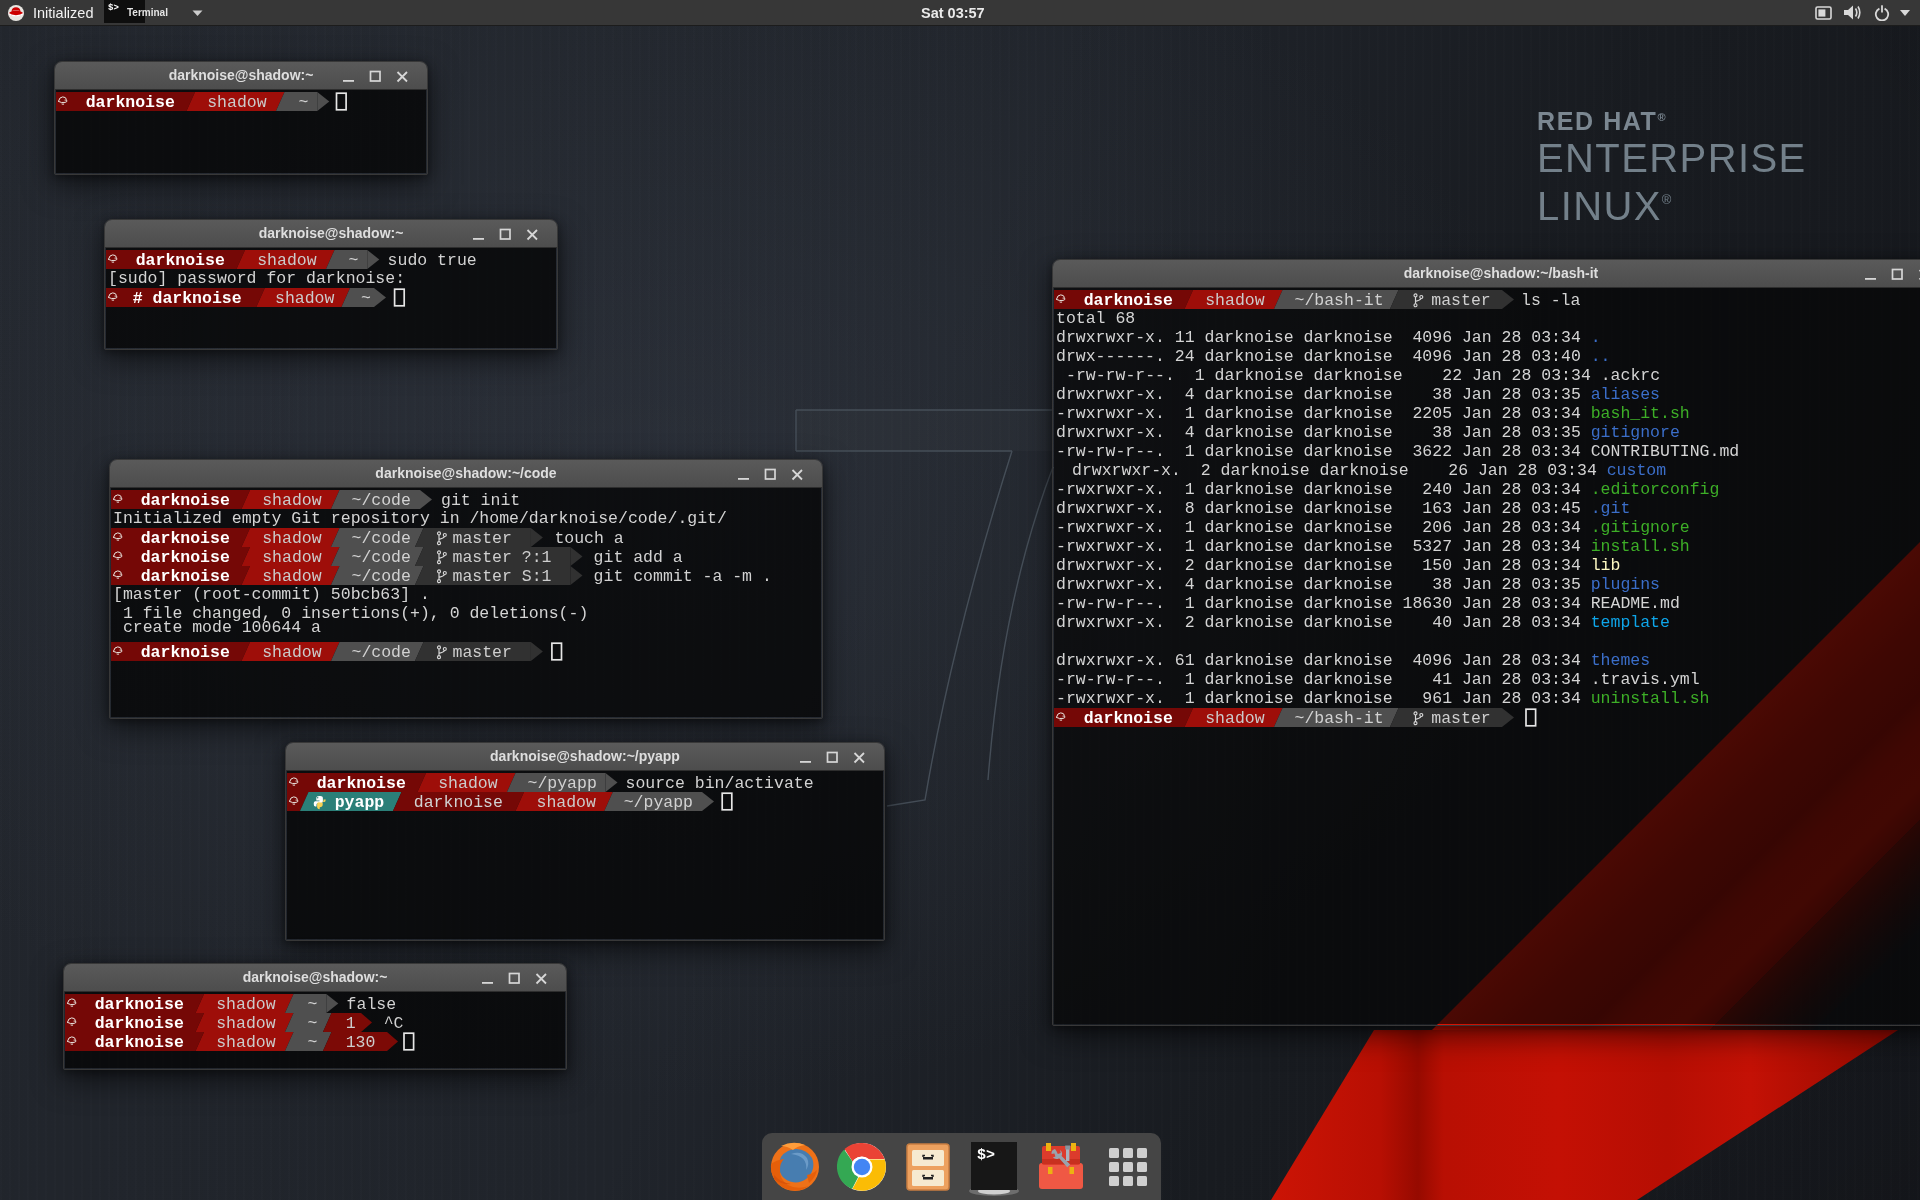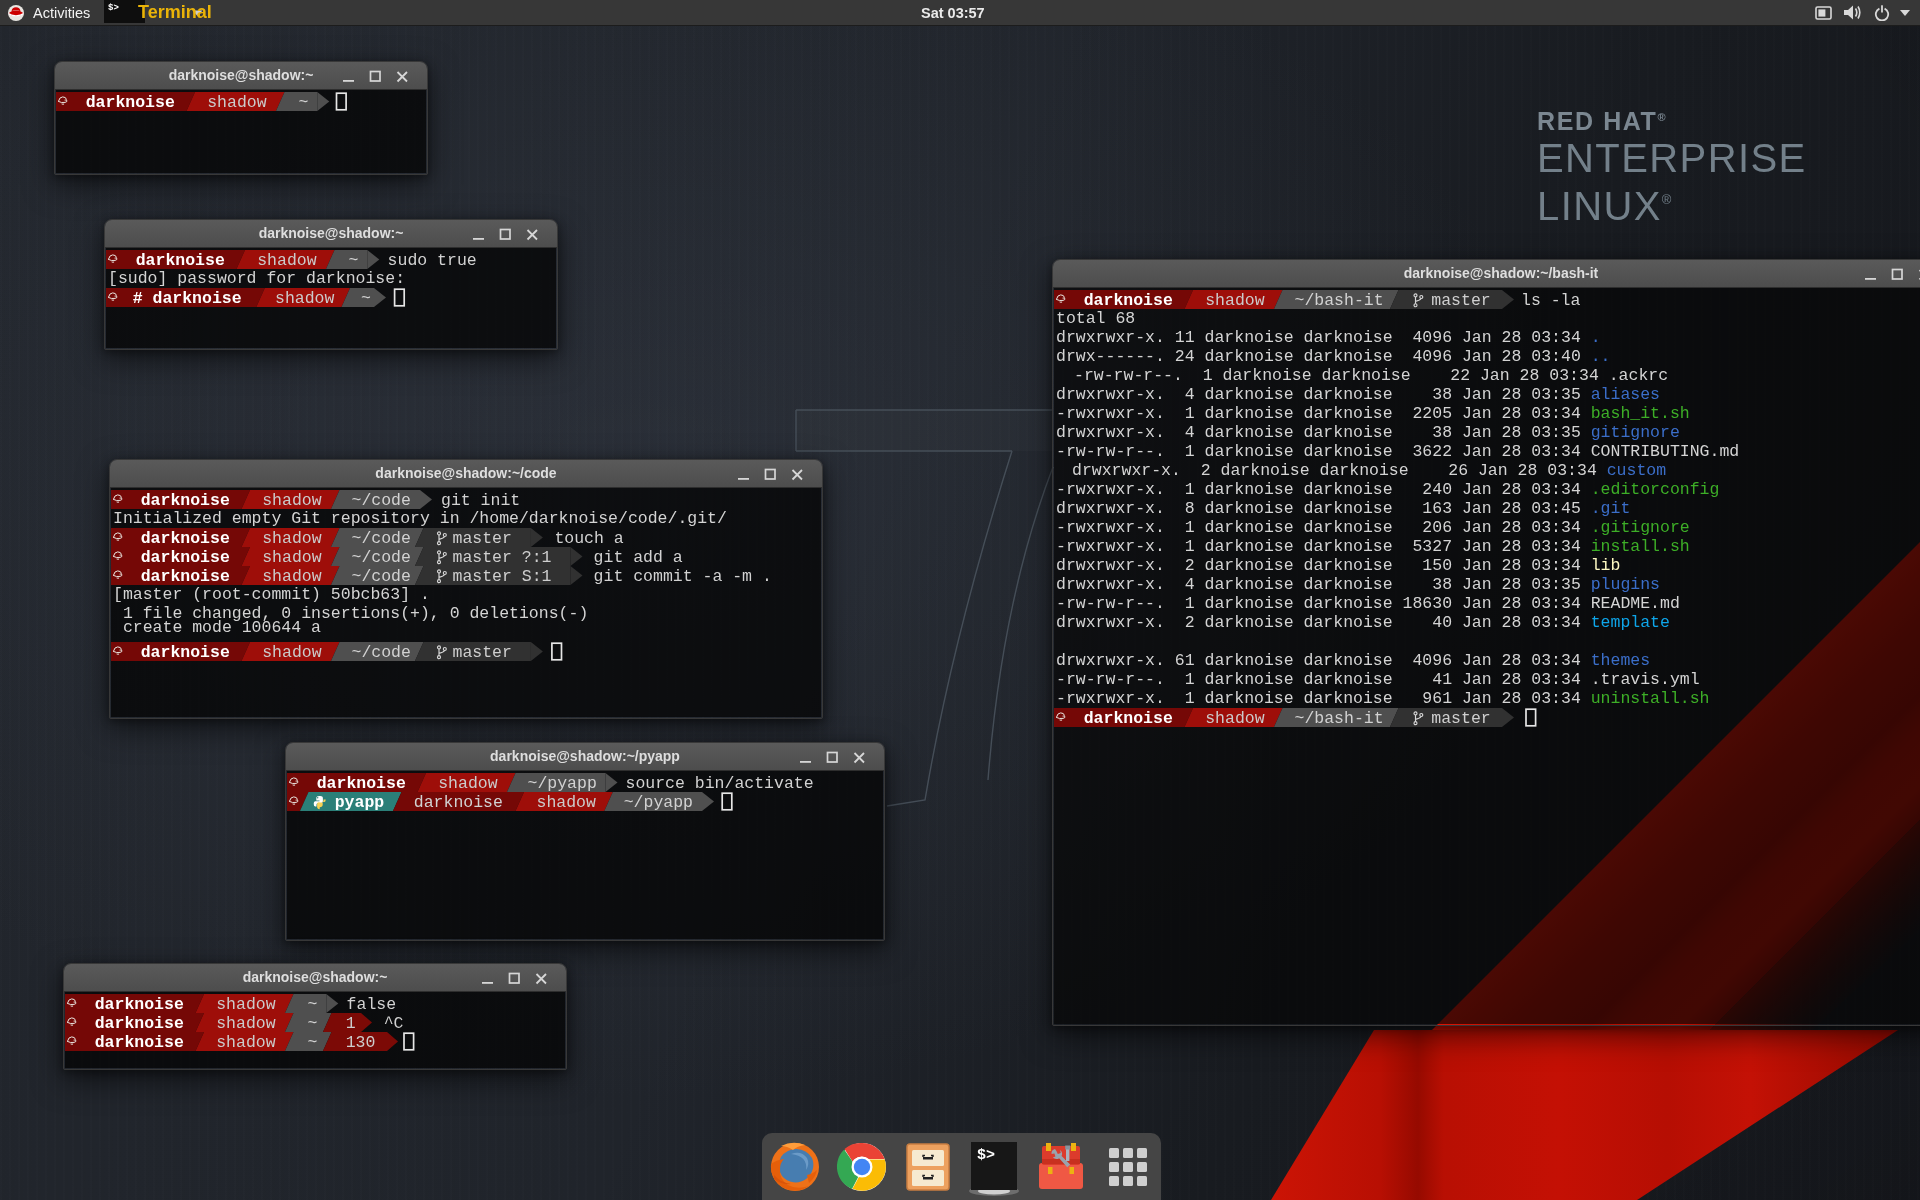--- a/index.html
+++ b/index.html
@@ -8,21 +8,21 @@
 linear-gradient(112deg, #22262d 0%, #20242b 45%, #181b20 70%, #15171c 100%),
 #1d2127;}
 .texture{position:absolute;inset:0;background:repeating-linear-gradient(90deg, rgba(255,255,255,0.008) 0 2px, rgba(0,0,0,0.012) 2px 5px, rgba(255,255,255,0) 5px 9px);}
 .vign{position:absolute;inset:0;background:radial-gradient(2300px 1600px at 38% 44%, rgba(0,0,0,0) 55%, rgba(0,0,0,0.30) 100%);}
 .bg{position:absolute;left:0;top:0}
 .topbar{position:absolute;left:0;top:0;width:1920px;height:26px;background:#373737;
 border-bottom:1px solid #1c1c1c;color:#eee;display:flex;align-items:center;z-index:50}
 .rhicon{margin-left:7px}
 .act{margin-left:8px;font-size:14.5px;color:#f2f2f2}
 .termbox{position:absolute;left:104px;top:0;display:flex}
-.termlbl{position:absolute;left:138px;font-weight:bold;font-size:18px;color:#eab308;z-index:2}
+.termlbl{position:absolute;left:127px;font-weight:bold;font-size:10px;color:#e5e5e5;z-index:2}
 .clock{position:absolute;left:921px;width:80px;font-weight:bold;font-size:14.5px;color:#eaeaea}
 .tright{position:absolute;right:10px;display:flex;align-items:center}
 .logo{position:absolute;left:1537px;top:105px;color:#7b8791}
 .l1{font-weight:bold;font-size:25px;letter-spacing:1.6px;line-height:25px}
 .l2{font-size:40px;letter-spacing:1.4px;margin-top:4px;color:#73808a;line-height:40px}
 .l3{font-size:40px;letter-spacing:1.4px;margin-top:2px;color:#73808a;line-height:40px}
 .reg{font-size:11px;vertical-align:9px}
 .reg2{font-size:13px;vertical-align:16px}
 .win{position:absolute;border:1px solid #383838;border-radius:8px 8px 2px 2px;
 box-shadow:0 10px 30px rgba(0,0,0,0.55), 0 2px 8px rgba(0,0,0,0.4);z-index:10}
@@ -334,21 +334,21 @@
         <text x="240.5" y="14.6" fill="#d2d2d2">~/bash-it</text>
         <polygon points="344.5,0 448.0,0 448.0,19 336.0,19" fill="#313131"></polygon>
         <use href="#br" x="358.5" y="2.6"></use>
         <text x="377.3" y="14.6" fill="#cfcfcf">master</text>
         <polygon points="448.0,0 460.0,9.5 448.0,19" fill="#313131"></polygon>
         <text x="467.0" y="14.6" fill="#d2d2d2">ls -la</text>
       </svg>
       <div class="tl" style="top:20.5px;left:2px">total 68</div>
       <div class="tl" style="top:39.5px;left:2px">drwxrwxr-x. 11 darknoise darknoise  4096 Jan 28 03:34 <span style="color:#3b6ec9">.</span></div>
       <div class="tl" style="top:58.5px;left:2px">drwx------. 24 darknoise darknoise  4096 Jan 28 03:40 <span style="color:#3b6ec9">..</span></div>
-      <div class="tl" style="top:77.5px;left:20px">-rw-rw-r--.  1 darknoise darknoise    22 Jan 28 03:34 .ackrc</div>
+      <div class="tl" style="top:77.5px;left:12px">-rw-rw-r--.  1 darknoise darknoise    22 Jan 28 03:34 .ackrc</div>
       <div class="tl" style="top:96.5px;left:2px">drwxrwxr-x.  4 darknoise darknoise    38 Jan 28 03:35 <span style="color:#3b6ec9">aliases</span></div>
       <div class="tl" style="top:115.5px;left:2px">-rwxrwxr-x.  1 darknoise darknoise  2205 Jan 28 03:34 <span style="color:#3dae27">bash_it.sh</span></div>
       <div class="tl" style="top:134.5px;left:2px">drwxrwxr-x.  4 darknoise darknoise    38 Jan 28 03:35 <span style="color:#3b6ec9">gitignore</span></div>
       <div class="tl" style="top:153.5px;left:2px">-rw-rw-r--.  1 darknoise darknoise  3622 Jan 28 03:34 CONTRIBUTING.md</div>
       <div class="tl" style="top:172.5px;left:18px">drwxrwxr-x.  2 darknoise darknoise    26 Jan 28 03:34 <span style="color:#3b6ec9">custom</span></div>
       <div class="tl" style="top:191.5px;left:2px">-rwxrwxr-x.  1 darknoise darknoise   240 Jan 28 03:34 <span style="color:#3dae27">.editorconfig</span></div>
       <div class="tl" style="top:210.5px;left:2px">drwxrwxr-x.  8 darknoise darknoise   163 Jan 28 03:45 <span style="color:#3b6ec9">.git</span></div>
       <div class="tl" style="top:229.5px;left:2px">-rwxrwxr-x.  1 darknoise darknoise   206 Jan 28 03:34 <span style="color:#3dae27">.gitignore</span></div>
       <div class="tl" style="top:248.5px;left:2px">-rwxrwxr-x.  1 darknoise darknoise  5327 Jan 28 03:34 <span style="color:#3dae27">install.sh</span></div>
       <div class="tl" style="top:267.5px;left:2px">drwxrwxr-x.  2 darknoise darknoise   150 Jan 28 03:34 <span style="color:#fef9c3">lib</span></div>
@@ -374,21 +374,21 @@
       </svg>
     </div>
 </div>
 <div class="topbar">
 <svg class="rhicon" width="18" height="18" viewBox="0 0 18 18">
 <circle cx="9" cy="9" r="8" fill="#e8e6e1"></circle>
 <path d="M1.5 9.5 Q4 6.5 9 6.5 Q14 6.5 16.5 9.5 Q14 12 9 12 Q4 12 1.5 9.5Z" fill="#c00"></path>
 <path d="M4.5 7.2 Q5 3.2 9 3.2 Q13 3.2 13.5 7.2 Q11.5 6.2 9 6.2 Q6.5 6.2 4.5 7.2Z" fill="#c00"></path>
 <path d="M1.5 9.5 Q4 11.8 9 11.8 Q14 11.8 16.5 9.5" fill="none" stroke="#fff" stroke-width="1.1"></path>
 </svg>
-<span class="act">Activities</span>
+<span class="act">Initialized</span>
 <span class="termbox">
       <svg width="41" height="23" viewBox="0 0 41 23">
         <rect x="0" y="0" width="41" height="23" fill="#0e0e0e"></rect>
         <text x="4" y="10" fill="#fff" font-family="Liberation Mono, monospace" font-size="9" font-weight="bold">$&gt;</text>
       </svg>
     </span>
 <span class="termlbl">Terminal</span>
 <svg width="11" height="7" viewBox="0 0 11 7" style="position:absolute;left:192px;top:10px">
       <path d="M0.5 0.5 L5.5 6 L10.5 0.5Z" fill="#ccc"></path>
     </svg>

